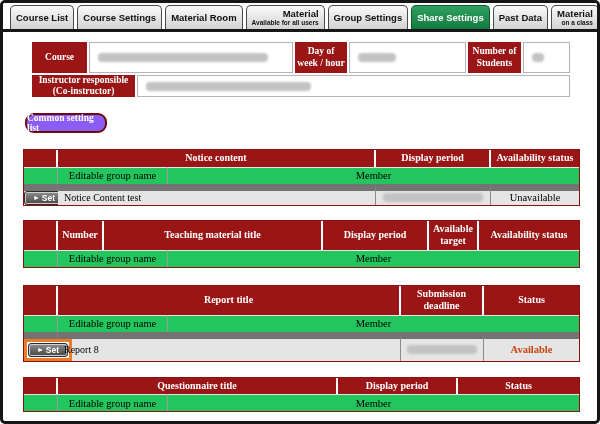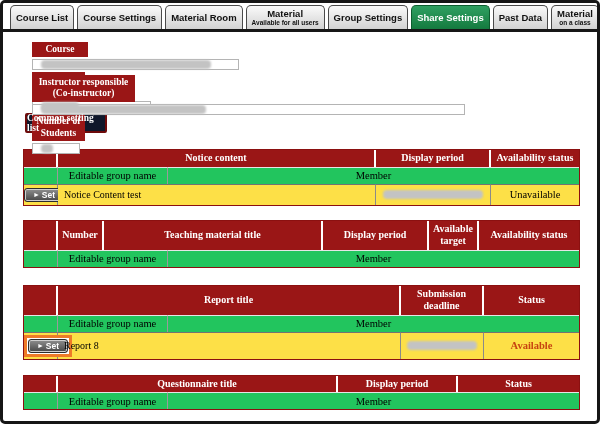--- a/index.html
+++ b/index.html
@@ -3,51 +3,51 @@
 <meta charset="utf-8">
 <style>
   * { margin:0; padding:0; box-sizing:border-box; }
   body { background:#fff; font-family:"Liberation Serif", serif; width:600px; height:424px; }
   .frame { width:600px; height:424px; border:3px solid #161616; border-radius:5px; background:#fff; overflow:hidden; }
 
   
   .tabbar { height:29px; border-bottom:3px solid #161616; display:flex; align-items:flex-end; padding:2px 0 0 7px; gap:3px; background:#fff; }
   .tab { background:linear-gradient(#fafafa,#d2d2d2); border:1px solid #4a4a4a; border-bottom:none;
          border-radius:5px 5px 0 0; height:24px; padding:0 5px; display:flex; flex-direction:column;
-         justify-content:center; align-items:center; font-family:"Liberation Sans", sans-serif;
+         justify-content:center; align-items:flex-end; font-family:"Liberation Sans", sans-serif;
          font-weight:bold; font-size:9.5px; color:#111; cursor:pointer; white-space:nowrap; }
   .tab .tab-sub { font-size:6.5px; line-height:1.1; }
   .tab.active { background:linear-gradient(#2fa061,#147a3f); color:#fff; border-color:#0c5c2f; }
 
   .content { padding:0; }
 
   
   .ci { margin:10px 0 0 29px; width:538px; font-size:9.5px; }
-  .ci-row { display:flex; gap:2px; margin-bottom:2px;flex-direction:column; }
+  .ci-row { display:flex; gap:2px; margin-bottom:2px; }
   .ci-label { background:#9a1616; color:#fff; font-weight:bold; text-align:center;
               display:flex; align-items:center; justify-content:center; line-height:1.2; padding:2px; }
   .ci-value { background:#fff; border:1px solid #b4b4b4; display:flex; align-items:center; padding-left:8px; }
   .h30 { height:31px; } .h31 { height:22px; }
   .blur { height:9px; background:#c3c3c3; border-radius:4px; filter:blur(1.3px); }
 
   
-  .pill { margin:16px 0 0 22px; width:82px; height:20px; background:#0f172a; border:2px solid #6d0a0a;
-          border-radius:2px; color:#fff; font-weight:bold; font-size:9.5px; display:flex;
+  .pill { margin:16px 0 0 22px; width:82px; height:20px; background:#8b5cf6; border:2px solid #6d0a0a;
+          border-radius:9px; color:#fff; font-weight:bold; font-size:9.5px; display:flex;
           align-items:center; justify-content:center; cursor:pointer; }
 
   
   table.dt { border-collapse:separate; border-spacing:0; width:555px; margin-left:20px;
              border:1px solid #8b1010; table-layout:fixed; }
   .dt th { background:#9a1616; color:#fff; font-weight:bold; font-size:10px; text-align:center;
            vertical-align:middle; padding:2px 2px; line-height:1.25; border-right:2px solid #fff; }
   .dt th:last-child { border-right:none; }
   .dt td { font-size:10.5px; text-align:center; vertical-align:middle; }
   .dt tr.gray td { background:#22c55e; height:17px; border-right:1px solid #9a9a9a; border-top:1px solid #e6e6e6; }
   .dt tr.gray td:last-child { border-right:none; }
-  .dt tr.data td { background:#fde047; height:21px; border-right:1px solid #8a8a8a; border-top:1px solid #737373; }
+  .dt tr.data td { background:#e5e5e5; height:21px; border-right:1px solid #8a8a8a; border-top:7px solid #737373; }
   .dt tr.data td:last-child { border-right:none; }
   .dt tr.data td.title { text-align:left; padding-left:6px; font-size:10px; }
   .mt12 { margin-top:16px; } .mt14 { margin-top:14px; } .mt17 { margin-top:17px; } .mt15 { margin-top:15px; }
 
   .setbtn { width:40px; height:14px; margin:0 auto; background:linear-gradient(#8f8f8f,#474747);
             border:1px solid #2c2c2c; box-shadow:inset 0 0 0 1px #cfcfcf; border-radius:3px; color:#fff;
             font-family:"Liberation Sans", sans-serif; font-weight:bold; font-size:8.5px;
             display:flex; align-items:center; justify-content:center; gap:2px; cursor:pointer; }
   .setbtn .arr { font-size:7px; line-height:1; }
   .hl { display:inline-block; border:3px solid #ee7b28; padding:1px; background:#fff; }

